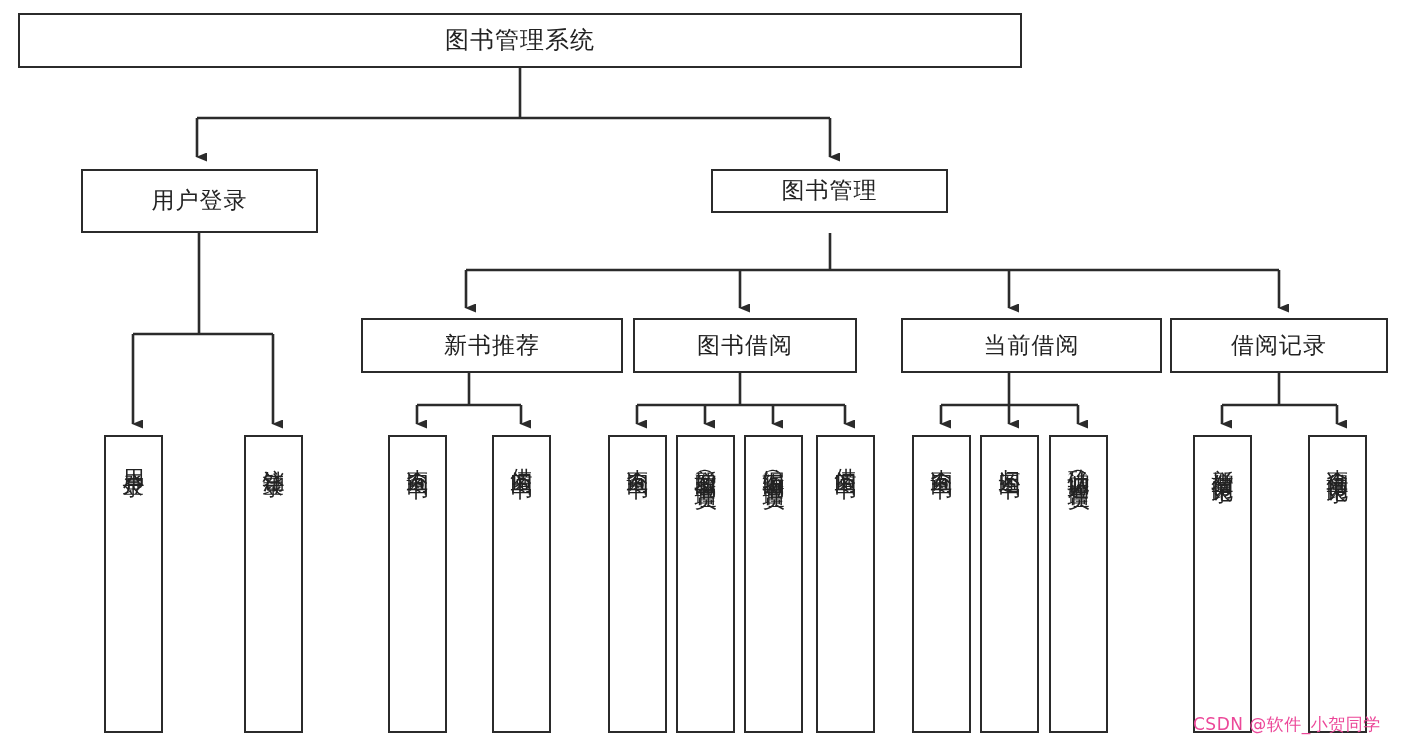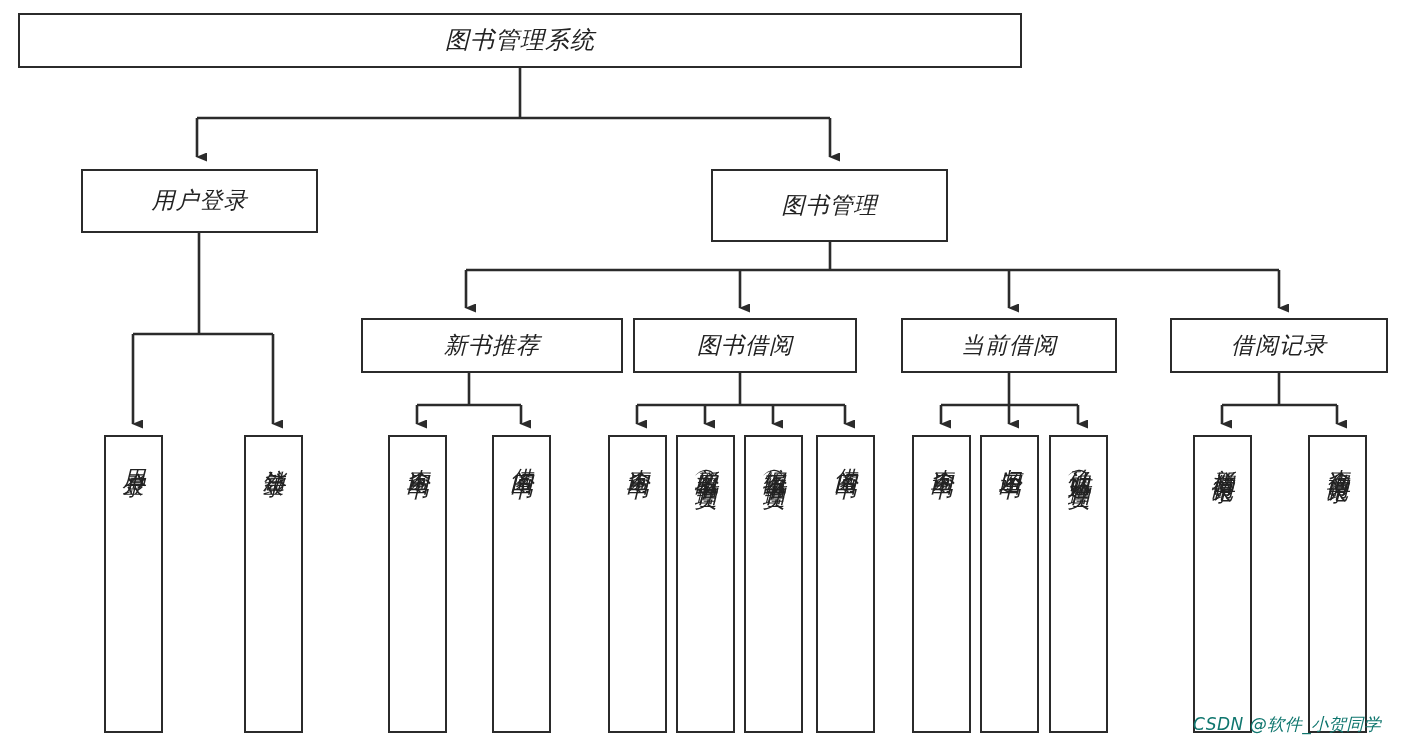--- a/index.html
+++ b/index.html
@@ -10,21 +10,20 @@
   }
   body {
     font-family: "DejaVu Sans", "Liberation Sans", sans-serif;
   }
   #diagram-root {
     position: relative;
     width: 1405px;
     height: 747px;
     background: #ffffff;
     overflow: hidden;
-    font-style: italic;
   }
   #edges-layer {
     position: absolute;
     left: 0;
     top: 0;
     width: 1405px;
     height: 747px;
     pointer-events: none;
   }
   .node {
@@ -65,21 +64,21 @@
     letter-spacing: 3px;
     line-height: 1;
     white-space: nowrap;
     max-height: 274px;
   }
   .watermark {
     position: absolute;
     left: 1193px;
     top: 713px;
     font-size: 17px;
-    color: #0f766e;
+    color: #ec4899;
     letter-spacing: 0.5px;
     white-space: nowrap;
     user-select: none;
   }
 </style>
 </head>
 <body>
 
 <div id="diagram-root">
 
@@ -133,31 +132,31 @@
     </g>
   </svg>
 
   <div class="node horiz root" style="left:18px; top:13px; width:1004px; height:55px;">
     <span class="node-label">图书管理系统</span>
   </div>
 
   <div class="node horiz" style="left:81px; top:169px; width:237px; height:64px;">
     <span class="node-label">用户登录</span>
   </div>
-  <div class="node horiz" style="left:711px; top:169px; width:237px; height:73px;">
+  <div class="node horiz" style="left:711px; top:169px; width:237px; height:44px;">
     <span class="node-label">图书管理</span>
   </div>
 
   <div class="node horiz" style="left:361px; top:318px; width:262px; height:55px;">
     <span class="node-label">新书推荐</span>
   </div>
   <div class="node horiz" style="left:633px; top:318px; width:224px; height:55px;">
     <span class="node-label">图书借阅</span>
   </div>
-  <div class="node horiz" style="left:901px; top:318px; width:216px; height:55px;">
+  <div class="node horiz" style="left:901px; top:318px; width:261px; height:55px;">
     <span class="node-label">当前借阅</span>
   </div>
   <div class="node horiz" style="left:1170px; top:318px; width:218px; height:55px;">
     <span class="node-label">借阅记录</span>
   </div>
 
   <div class="node leaf" style="left:104px; top:435px; width:59px; height:298px;">
     <span class="node-label">用户登录</span>
   </div>
   <div class="node leaf" style="left:244px; top:435px; width:59px; height:298px;">

